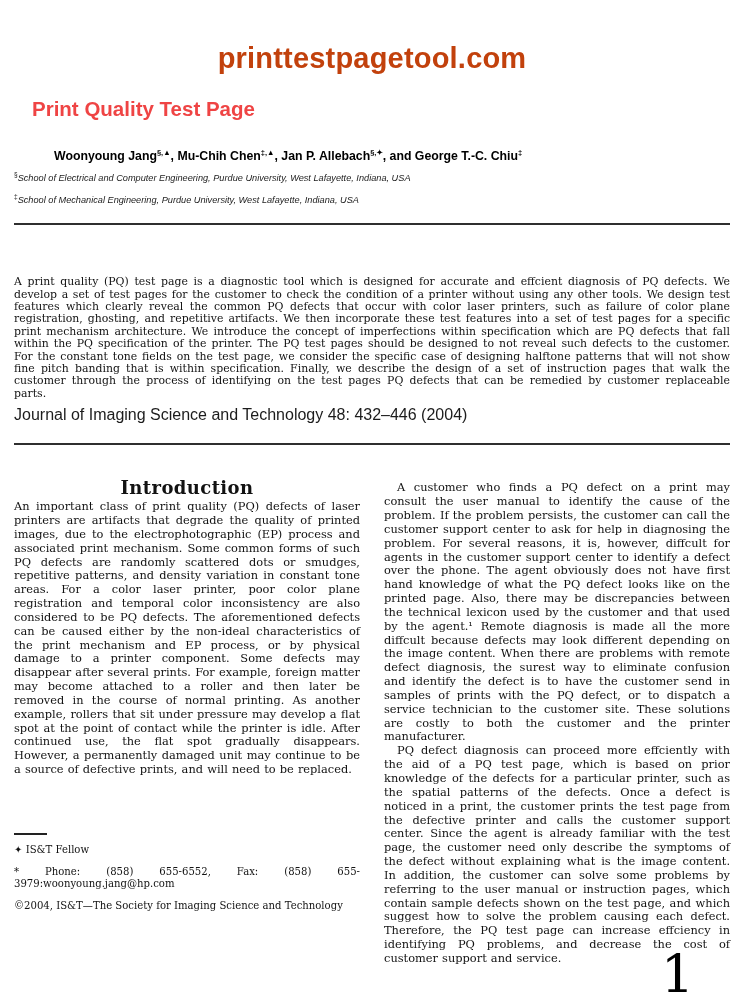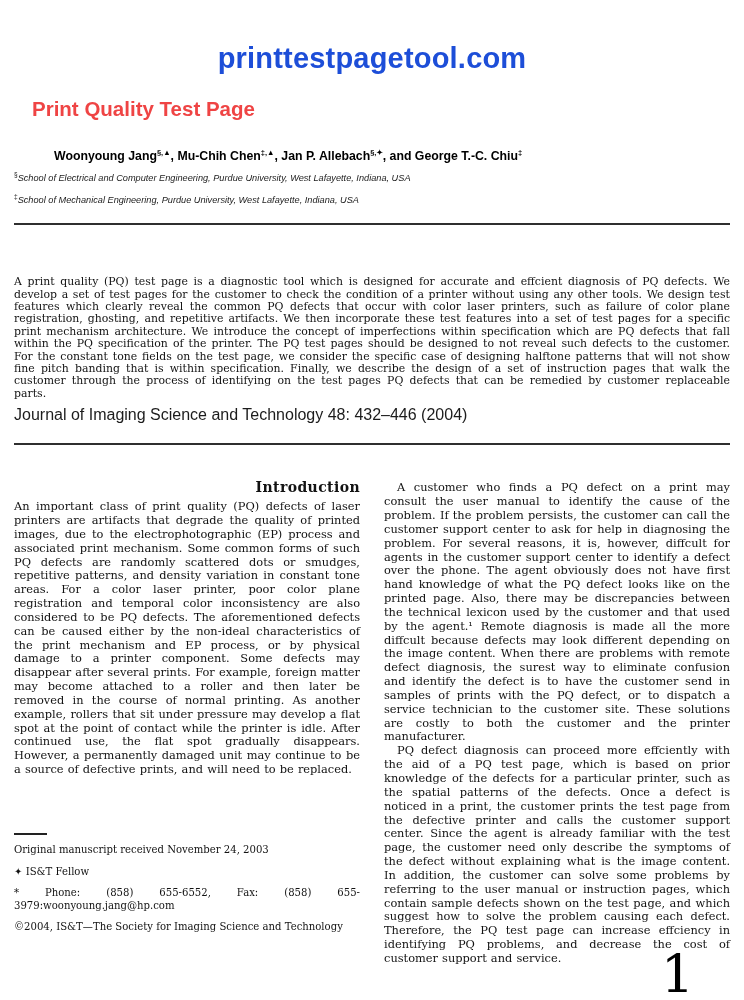--- a/index.html
+++ b/index.html
@@ -19,21 +19,21 @@
   }
   
   .site-title {
     font-family: "Liberation Sans", sans-serif;
     font-weight: bold;
     font-size: 29px;
     line-height: 32px;
     text-align: center;
     margin-top: 42px;
     letter-spacing: 0.2px;
-    color: #1d4ed8;
+    color: #c2410c;
   }
   .article-title {
     font-family: "Liberation Sans", sans-serif;
     font-weight: bold;
     font-size: 20.5px;
     line-height: 21px;
     margin: 24px 0 0 18px;
     color: #ef4444;
   }
   .authors {
@@ -82,25 +82,25 @@
     gap: 24px;
     margin-top: 36px;
   }
   .col {
     width: 346px;
     font-size: 11.4px;
     line-height: 13.85px;
     text-align: justify;
   }
   .section-heading {
-    font-size: 14px;
+    font-size: 18px;
     font-weight: bold;
     letter-spacing: 0.4px;
     margin: 0 0 5px 0;
-    text-align: right;
+    text-align: center;
   }
   .body-par { margin: 0; word-spacing: 0.5px; }
   .indent { text-indent: 13px; }
   
   .footnotes {
     margin-top: 56px;
     font-size: 10.1px;
     line-height: 12.2px;
   }
   .fn-rule {
@@ -145,21 +145,20 @@
   <hr class="rule rule2">
 
   <div class="columns">
 
     <div class="col col-left">
       <h2 class="section-heading">Introduction</h2>
       <p class="body-par">An important class of print quality (PQ) defects of laser printers are artifacts that degrade the quality of printed images, due to the electrophotographic (EP) process and associated print mechanism. Some common forms of such PQ defects are randomly scattered dots or smudges, repetitive patterns, and density variation in constant tone areas. For a color laser printer, poor color plane registration and temporal color inconsistency are also considered to be PQ defects. The aforementioned defects can be caused either by the non-ideal characteristics of the print mechanism and EP process, or by physical damage to a printer component. Some defects may disappear after several prints. For example, foreign matter may become attached to a roller and then later be removed in the course of normal printing. As another example, rollers that sit under pressure may develop a flat spot at the point of contact while the printer is idle. After continued use, the flat spot gradually disappears. However, a permanently damaged unit may continue to be a source of defective prints, and will need to be replaced.</p>
 
       <div class="footnotes">
         <div class="fn-rule"></div>
-        <p class="fn">Original manuscript received November 24, 2003</p>
         <p class="fn">✦ IS&amp;T Fellow</p>
         <p class="fn">* Phone: (858) 655-6552,  Fax: (858) 655-3979:woonyoung.jang@hp.com</p>
         <p class="fn">©2004, IS&amp;T—The Society for Imaging Science and Technology</p>
       </div>
 
     </div>
 
     <div class="col col-right">
       <p class="body-par indent">A customer who finds a PQ defect on a print may consult the user manual to identify the cause of the problem. If the problem persists, the customer can call the customer support center to ask for help in diagnosing the problem. For several reasons, it is, however, diffcult for agents in the customer support center to identify a defect over the phone. The agent obviously does not have first hand knowledge of what the PQ defect looks like on the printed page. Also, there may be discrepancies between the technical lexicon used by the customer and that used by the agent.¹ Remote diagnosis is made all the more diffcult because defects may look different depending on the image content. When there are problems with remote defect diagnosis, the surest way to eliminate confusion and identify the defect is to have the customer send in samples of prints with the PQ defect, or to dispatch a service technician to the customer site. These solutions are costly to both the customer and the printer manufacturer.</p>
       <p class="body-par indent">PQ defect diagnosis can proceed more effciently with the aid of a PQ test page, which is based on prior knowledge of the defects for a particular printer, such as the spatial patterns of the defects. Once a defect is noticed in a print, the customer prints the test page from the defective printer and calls the customer support center. Since the agent is already familiar with the test page, the customer need only describe the symptoms of the defect without explaining what is the image content. In addition, the customer can solve some problems by referring to the user manual or instruction pages, which contain sample defects shown on the test page, and which suggest how to solve the problem causing each defect. Therefore, the PQ test page can increase effciency in identifying PQ problems, and decrease the cost of customer support and service.</p>

